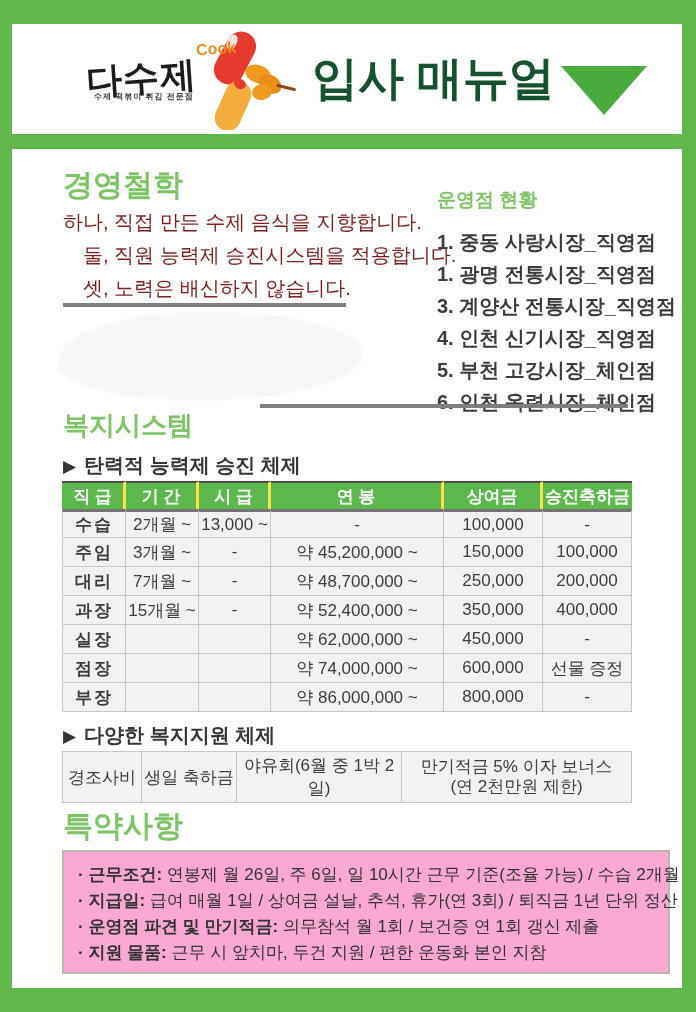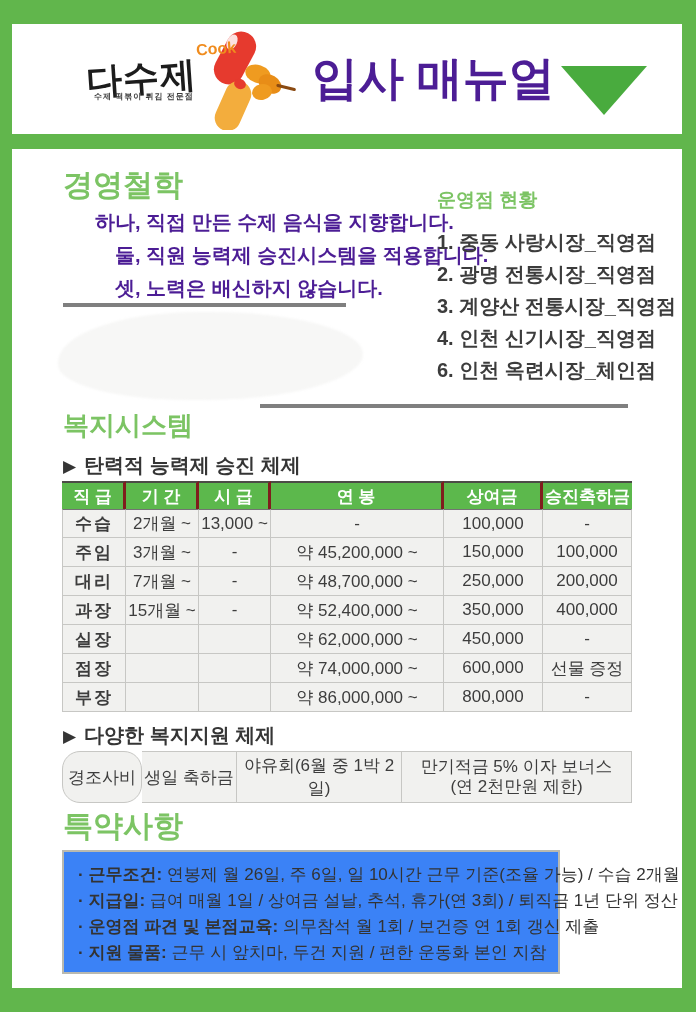--- a/index.html
+++ b/index.html
@@ -15,82 +15,82 @@
   }
   
   .green-bar { position: absolute; left: 12px; top: 134px; width: 670px; height: 15px; background: #61b64c; }
   .logo { position: absolute; left: 84px; top: 28px; width: 212px; height: 102px; }
   .logo-cook { position: absolute; left: 112px; top: 12px; font-size: 16px; font-weight: bold; color: #f08c1e; transform: rotate(-4deg); }
   .logo-brand { position: absolute; left: 2px; top: 26px; font-size: 36px; font-weight: 900; color: #1c1c1c; transform: rotate(-4deg); letter-spacing: 1px; }
   .logo-tagline { position: absolute; left: 10px; top: 63px; font-size: 8px; font-weight: bold; color: #3a3a3a; letter-spacing: 1px; white-space: nowrap; }
   .logo-art { position: absolute; left: 118px; top: 0; }
   .page-title {
     position: absolute; left: 312px; top: 48px; font-size: 46px; font-weight: 900;
-    color: #4c1d95; letter-spacing: 0px; white-space: nowrap;
+    color: #14532d; letter-spacing: 0px; white-space: nowrap;
   }
   .tri-down {
     position: absolute; left: 561px; top: 66px; width: 0; height: 0;
     border-left: 43px solid transparent; border-right: 43px solid transparent;
     border-top: 49px solid #49ab3e;
   }
   
   .h-green { position: absolute; color: #7cc464; font-weight: 800; white-space: nowrap; }
   .h-philosophy { left: 63px; top: 165px; font-size: 30px; font-family: Liberation Mono, monospace; }
   .h-stores { left: 437px; top: 187px; font-size: 19px; }
   .h-welfare { left: 63px; top: 408px; font-size: 26px; }
   .h-terms { left: 63px; top: 806px; font-size: 30px; }
   
-  .phil { position: absolute; left: 63px; top: 206px; font-size: 20px; color: #4c1d95; font-weight: 700; line-height: 33px; white-space: nowrap; margin-left: 32px; }
+  .phil { position: absolute; left: 63px; top: 206px; font-size: 20px; color: #7f1d1d; font-weight: 400; line-height: 33px; white-space: nowrap; }
   .phil .indent { padding-left: 20px; }
   .divider { position: absolute; height: 4px; background: #7f7f7f; }
   .divider-1 { left: 63px; top: 303px; width: 283px; }
   .divider-2 { left: 260px; top: 404px; width: 368px; }
   .smudge { position: absolute; left: 58px; top: 312px; width: 305px; height: 88px;
     background: #f7f7f6; border-radius: 48% 52% 55% 45% / 60% 50% 55% 42%;
     filter: blur(1px);
   }
   
   .stores-list { position: absolute; left: 437px; top: 226px; font-size: 20px; color: #3c3c3c; font-weight: 600; line-height: 32px; white-space: nowrap; }
   
   .subtitle { position: absolute; font-size: 20px; font-weight: 700; color: #353535; white-space: nowrap; }
   .subtitle .arrow { font-size: 17px; margin-right: 8px; }
   .sub-1 { left: 63px; top: 452px; }
   .sub-2 { left: 63px; top: 722px; }
   
   table { border-collapse: separate; border-spacing: 0; table-layout: fixed; }
   .tbl-1 { position: absolute; left: 62px; top: 481px; width: 570px; }
   .tbl-1 th {
     background: #5cb84c; color: #ffffff; font-size: 17px; font-weight: 700;
-    height: 28px; text-align: center; border-right: 3px solid #7f1d1d;
+    height: 28px; text-align: center; border-right: 3px solid #fde047;
     border-top: 2px solid #4c4c46; overflow: hidden;
   }
   .tbl-1 th:last-child { border-right: none; }
   .tbl-1 td {
     background: #f1f1ef; color: #3d3d3d; font-size: 17px; height: 29px;
     text-align: center; border-right: 1px solid #c7c7c4; border-bottom: 1px solid #c7c7c4;
     overflow: hidden; white-space: nowrap;
   }
   .tbl-1 td:first-child, .tbl-2 td:first-child { border-left: 1px solid #c7c7c4; }
   .tbl-1 td:last-child { border-right: 1px solid #c7c7c4; }
-  .tbl-1 tbody tr:first-child td { border-top: 1px solid #737373; margin-top: 17px; }
+  .tbl-1 tbody tr:first-child td { border-top: 3px solid #737373; margin-top: 17px; }
   .role { font-weight: 700; letter-spacing: 2px; }
   
   .tbl-2 { position: absolute; left: 62px; top: 751px; width: 570px; }
   .tbl-2 td {
     background: #f1f1ef; color: #3d3d3d; font-size: 17px; height: 52px;
     text-align: center; vertical-align: middle;
     border: 1px solid #c7c7c4; border-left: none;
     overflow: hidden;
   }
-  .tbl-2 td:first-child { border-left: 1px solid #c7c7c4; border-radius: 18px; }
+  .tbl-2 td:first-child { border-left: 1px solid #c7c7c4; }
   .cell-2line { line-height: 20px; }
   
   .terms-box {
-    position: absolute; left: 62px; top: 850px; width: 498px; height: 124px;
-    background: #3b82f6; border: 2px solid #b9b9b0; padding: 10px 14px;
+    position: absolute; left: 62px; top: 850px; width: 608px; height: 124px;
+    background: #f9a8d4; border: 2px solid #b9b9b0; padding: 10px 14px;
   }
   .bullet { font-size: 17px; color: #333333; line-height: 26px; white-space: nowrap; }
   .bullet .blabel { font-weight: 800; }
 </style>
 </head>
 <body>
 
 <div class="page">
   <div class="inner"></div>
 
@@ -118,23 +118,24 @@
     <div>하나, 직접 만든 수제 음식을 지향합니다.</div>
     <div class="indent">둘, 직원 능력제 승진시스템을 적용합니다.</div>
     <div class="indent">셋, 노력은 배신하지 않습니다.</div>
   </div>
   <div class="divider divider-1"></div>
   <div class="smudge"></div>
 
   <div class="h-green h-stores">운영점 현황</div>
   <div class="stores-list">
     <div>1. 중동 사랑시장_직영점</div>
-    <div>2. 광명 전통시장_직영점</div>
+    <div>1. 광명 전통시장_직영점</div>
     <div>3. 계양산 전통시장_직영점</div>
     <div>4. 인천 신기시장_직영점</div>
+    <div>5. 부천 고강시장_체인점</div>
     <div>6. 인천 옥련시장_체인점</div>
   </div>
   <div class="divider divider-2"></div>
 
   <div class="h-green h-welfare">복지시스템</div>
 
   <div class="subtitle sub-1">
     <span class="arrow">▶</span><span>탄력적 능력제 승진 체제</span>
   </div>
 
@@ -243,19 +244,19 @@
 
   <div class="h-green h-terms">특약사항</div>
   <div class="terms-box">
     <div class="bullet">
       <span class="blabel">· 근무조건:</span><span> 연봉제 월 26일, 주 6일, 일 10시간 근무 기준(조율 가능) / 수습 2개월</span>
     </div>
     <div class="bullet">
       <span class="blabel">· 지급일:</span><span> 급여 매월 1일 / 상여금 설날, 추석, 휴가(연 3회) / 퇴직금 1년 단위 정산</span>
     </div>
     <div class="bullet">
-      <span class="blabel">· 운영점 파견 및 본점교육:</span><span> 의무참석 월 1회 /  보건증 연 1회 갱신 제출</span>
+      <span class="blabel">· 운영점 파견 및 만기적금:</span><span> 의무참석 월 1회 /  보건증 연 1회 갱신 제출</span>
     </div>
     <div class="bullet">
       <span class="blabel">· 지원 물품:</span><span> 근무 시 앞치마, 두건 지원 / 편한 운동화 본인 지참</span>
     </div>
   </div>
 </div>
 
 </body></html>

